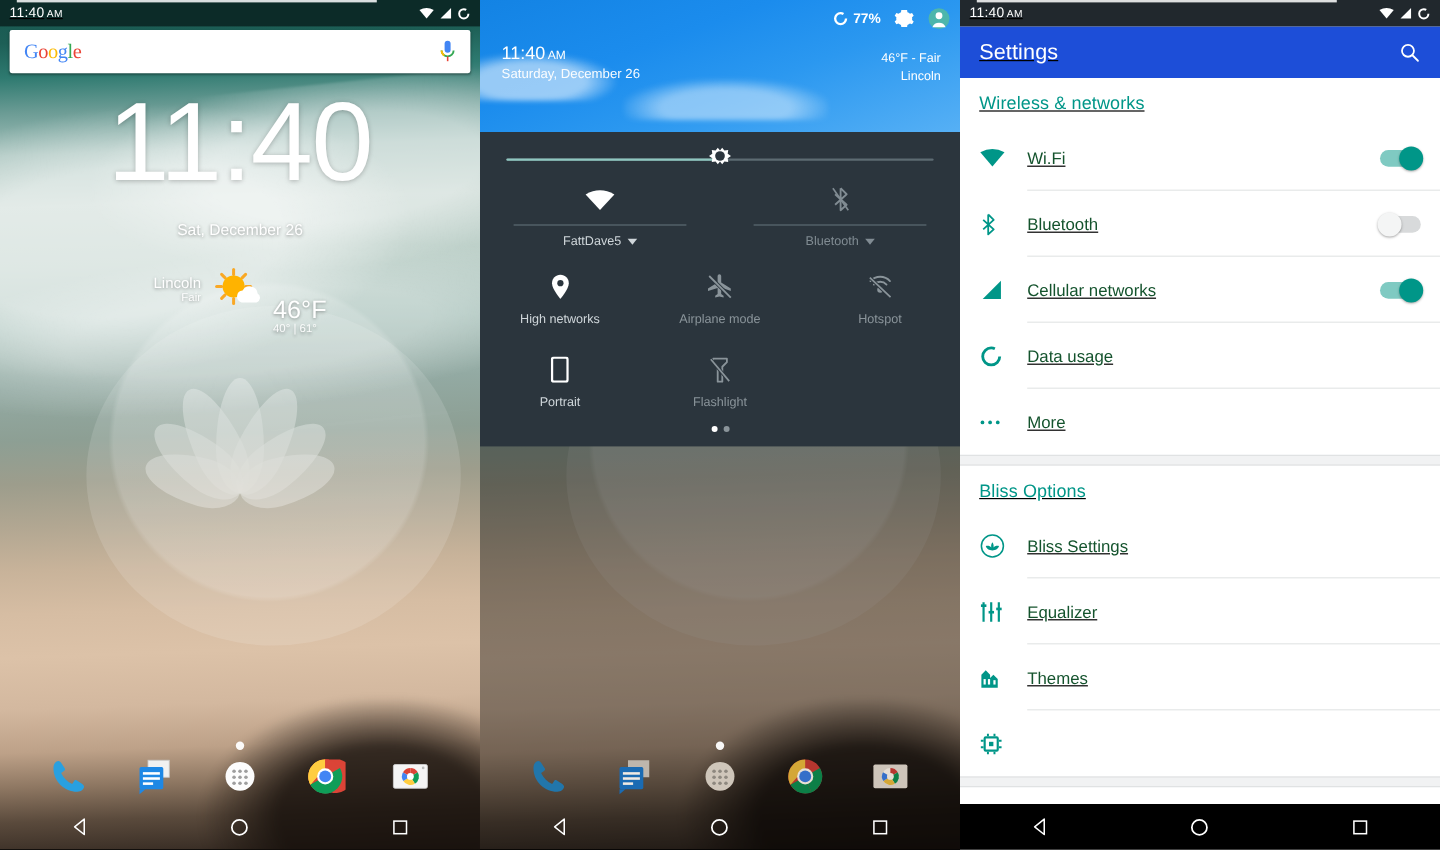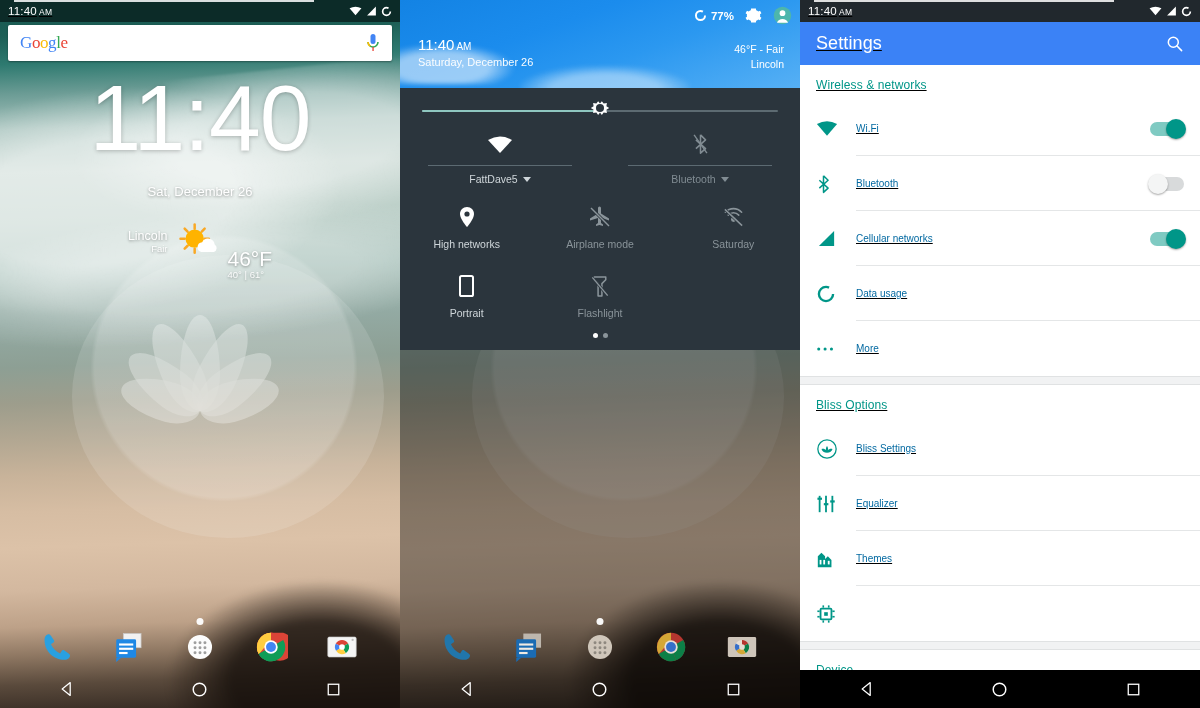--- a/index.html
+++ b/index.html
@@ -133,21 +133,21 @@
     position:absolute; left:0; right:0; bottom:0; height:38px;
     display:flex; align-items:center; justify-content:space-around;
     z-index:40;
   }
   .navbar.solid { background:#000; }
   .nav-btn { width:26px; height:26px; display:flex; align-items:center; justify-content:center; }
 
   
   .qs-wrap { position:absolute; left:0; right:0; top:0; z-index:25; }
   .qs-header {
-    position:relative; height:88px;
+    position:relative; height:110px;
     background: linear-gradient(160deg,#1383e4 0%, #1b8ced 35%, #2b98f0 60%, #56b0f5 100%);
     overflow:hidden;
   }
   .qs-header .cloud1 {
     position:absolute; left:-6px; top:44px; width:120px; height:40px;
     background: radial-gradient(ellipse at 40% 60%, rgba(255,255,255,.55) 0 45%, rgba(255,255,255,0) 72%);
     filter: blur(2px);
   }
   .qs-header .cloud2 {
     position:absolute; left:120px; top:66px; width:170px; height:34px;
@@ -188,34 +188,34 @@
   .qs-tile .lbl { margin-top:9px; font-size:10.5px; color:#cfd6da; }
   .qs-tile.off .lbl { color:#8a949a; }
   .qs-pages { display:flex; justify-content:center; gap:5px; padding:4px 0 2px; }
   .qs-pages i { width:5px; height:5px; border-radius:50%; background:#8a949a; display:block; }
   .qs-pages i.on { background:#fff; }
 
   
   .settings { background:#fff; height:708px; position:relative; }
   .st-statusbar { background:#21282d; }
   .appbar {
-    height:43px; background:#3b82f6; display:flex; align-items:center;
+    height:43px; background:#1d4ed8; display:flex; align-items:center;
     padding:0 16px; color:#fff;
   }
   .appbar .title { font-size:18px; letter-spacing:.1px; }
   .appbar .spacer { flex:1; }
   .st-list { background:#fff; }
   .st-section {
-    font-size:12px; color:#009688; padding:13px 16px 9px 16px; letter-spacing:.1px;
+    font-size:15px; color:#009688; padding:13px 16px 9px 16px; letter-spacing:.1px;
   }
   .st-item {
     display:flex; align-items:center; min-height:55px; padding:0 16px; position:relative;
   }
   .st-item .ic { width:40px; flex:0 0 40px; display:flex; align-items:center; }
-  .st-item .lbl { flex:1; font-size:10px; color:#0369a1; }
+  .st-item .lbl { flex:1; font-size:14px; color:#14532d; }
   .st-item .divider {
     position:absolute; left:56px; right:0; bottom:0; height:1px; background:#e4e6e7;
   }
   .st-gap { height:9px; background:#f1f2f3; border-top:1px solid #e0e2e3; border-bottom:1px solid #e0e2e3;}
   .toggle { width:34px; height:14px; border-radius:8px; position:relative; }
   .toggle .knob { position:absolute; top:-3px; width:20px; height:20px; border-radius:50%; box-shadow:0 1px 2px rgba(0,0,0,.35); }
   .toggle.on { background:#7fcac2; }
   .toggle.on .knob { right:-2px; background:#009688; }
   .toggle.off { background:#d8dadb; }
   .toggle.off .knob { left:-2px; background:#f4f5f5; }
@@ -475,21 +475,21 @@
           </div>
           <div class="qs-tile off">
             <div class="ic">
               <svg width="23" height="23" viewBox="0 0 24 24">
                 <circle cx="12" cy="14" r="2.6" fill="#8a949a"></circle>
                 <path d="M6.5 9.5 a7.5 7.5 0 0 1 11 0 M3.5 6.5 a11.5 11.5 0 0 1 17 0" fill="none" stroke="#8a949a" stroke-width="1.6" stroke-linecap="round"></path>
                 <line x1="3" y1="3.5" x2="21" y2="20.5" stroke="#2b353d" stroke-width="3"></line>
                 <line x1="3" y1="3.5" x2="21" y2="20.5" stroke="#8a949a" stroke-width="1.5"></line>
               </svg>
             </div>
-            <div class="lbl">Saturday</div>
+            <div class="lbl">Hotspot</div>
           </div>
           <div class="qs-tile">
             <div class="ic">
                 <svg width="15" height="22" viewBox="0 0 15 22">
                   <rect x="1" y="1" width="13" height="20" rx="1.6" fill="none" stroke="#fff" stroke-width="2"></rect>
                 </svg>
               </div>
             <div class="lbl">Portrait</div>
           </div>
           <div class="qs-tile off">

